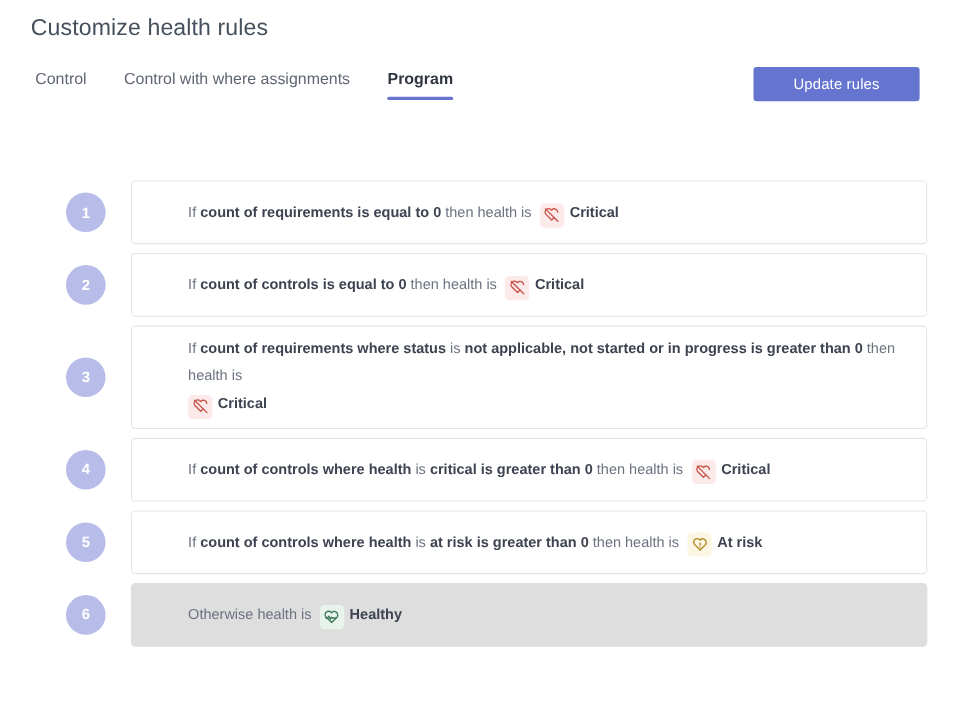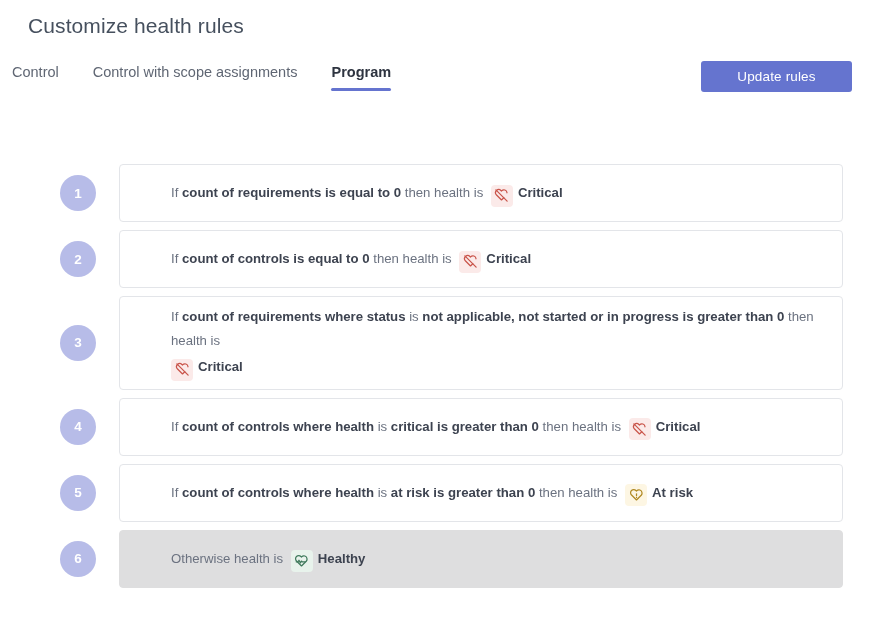--- a/index.html
+++ b/index.html
@@ -31,21 +31,21 @@
     top: 12px;
     font-size: 21px;
     font-weight: 400;
     color: #46505e;
     letter-spacing: 0.1px;
     line-height: 28px;
   }
 
   .tabbar {
     position: absolute;
-    left: 12px;
+    left: 32px;
     top: 62px;
     display: flex;
     align-items: flex-start;
     gap: 0;
   }
   .tab {
     position: relative;
     font-size: 14.5px;
     color: #5f6673;
     line-height: 20px;
@@ -65,21 +65,21 @@
     left: 0;
     right: 0;
     bottom: 0;
     height: 3px;
     background: #6574cf;
     border-radius: 2px;
   }
 
   .update-btn {
     position: absolute;
-    right: 10px;
+    right: 26px;
     top: 61px;
     width: 151px;
     height: 31px;
     background: #6574cf;
     color: #ffffff;
     border: none;
     border-radius: 3px;
     font-family: "Liberation Sans", sans-serif;
     font-size: 13.5px;
     letter-spacing: 0.15px;
@@ -192,21 +192,21 @@
 </style>
 </head>
 <body>
 
 <div class="page">
 
   <div class="page-title">Customize health rules</div>
 
   <div class="tabbar">
     <div class="tab">Control</div>
-    <div class="tab">Control with scope assignments</div>
+    <div class="tab">Control with where assignments</div>
     <div class="tab active">Program</div>
   </div>
 
   <button class="update-btn">Update rules</button>
 
 
   <div class="rules">
 
     <div class="rule-row">
       <div class="badge">1</div>

